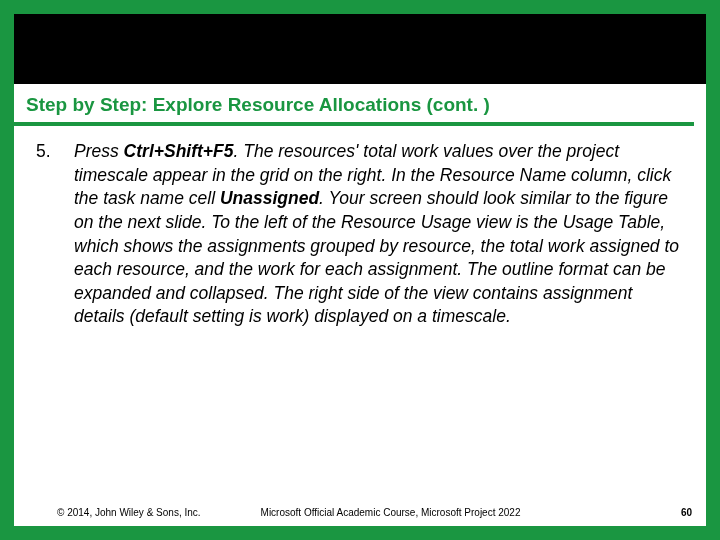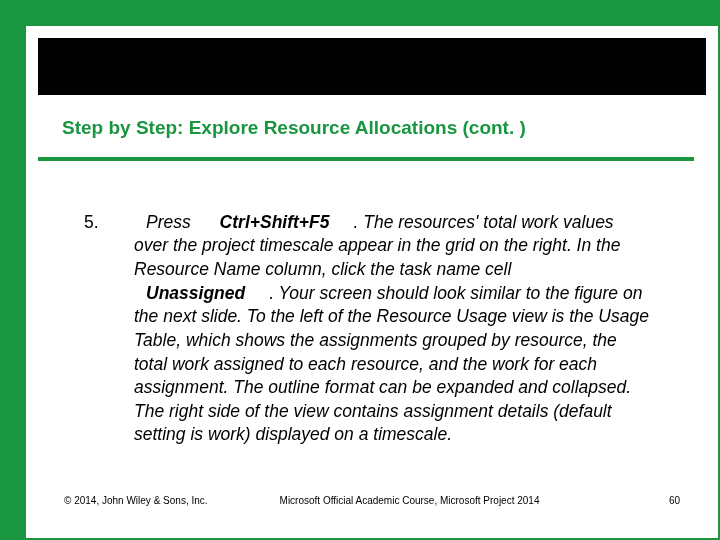--- a/index.html
+++ b/index.html
@@ -1,15 +1,15 @@
 <!DOCTYPE html>
 <html><head>
 <meta charset="utf-8">
 <style>
-  * { margin: 0; padding: 12px; box-sizing: border-box; }
+  * { margin: 0; padding: 0; box-sizing: border-box; }
   body {
     width: 720px;
     height: 540px;
     background: #1a9641;
     font-family: Arial, sans-serif;
     display: flex;
     align-items: center;
     justify-content: center;
   }
   .slide {
@@ -58,23 +58,23 @@
     font-style: italic;
   }
   .footer {
     display: flex;
     justify-content: space-between;
     align-items: flex-end;
     padding: 0 14px 8px 14px;
     font-size: 10px;
     color: #000000;
   }
-  .footer-left { flex: 0 0 auto; }
+  .footer-left { flex: 0 0 auto; margin-left: 29px; }
   .footer-center { flex: 1; text-align: left; padding-left: 60px; }
-  .footer-right { flex: 0 0 auto; }
+  .footer-right { flex: 0 0 auto; font-weight: bold; }
 </style>
 </head>
 <body>
 
 <div class="slide">
   <div class="black-bar"></div>
 
   <div class="title-area">
     <div class="title">Step by Step: Explore Resource Allocations (cont. )</div>
   </div>
@@ -85,16 +85,16 @@
         <span class="num">5.</span>
         <span class="item-text">
           <span>Press </span><b>Ctrl+Shift+F5</b><span>. The resources' total work values over the project timescale appear in the grid on the right. In the Resource Name column, click the task name cell </span><b>Unassigned</b><span>. Your screen should look similar to the figure on the next slide. To the left of the Resource Usage view is the Usage Table, which shows the assignments grouped by resource, the total work assigned to each resource, and the work for each assignment. The outline format can be expanded and collapsed. The right side of the view contains assignment details (default setting is work) displayed on a timescale.</span>
         </span>
       </li>
     </ol>
   </div>
 
   <div class="footer">
     <span class="footer-left">© 2014, John Wiley &amp; Sons, Inc.</span>
-    <span class="footer-center">Microsoft Official Academic Course, Microsoft Project 2014</span>
+    <span class="footer-center">Microsoft Official Academic Course, Microsoft Project 2022</span>
     <span class="footer-right">60</span>
   </div>
 </div>
 
 </body></html>

